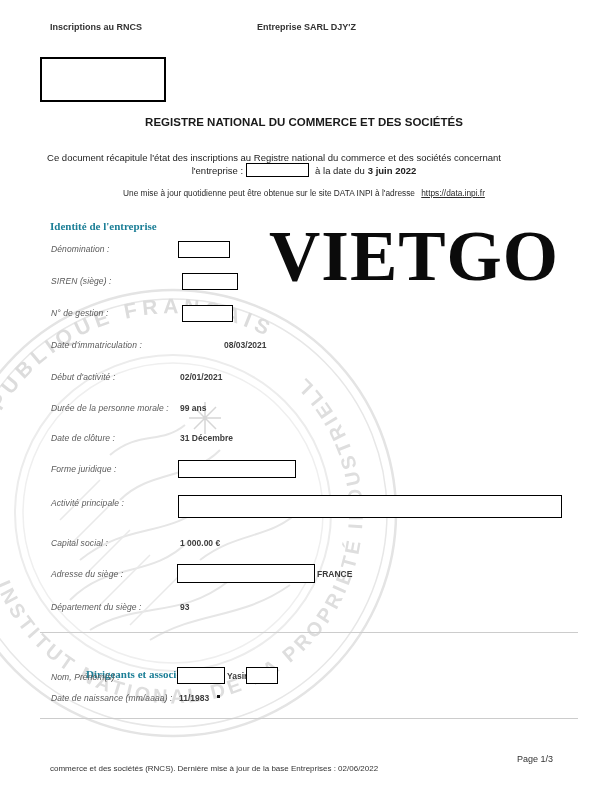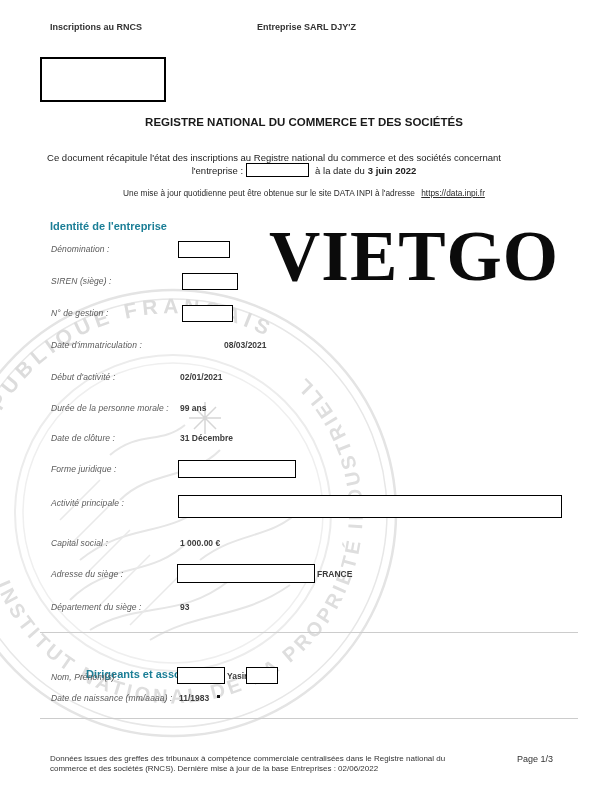--- a/index.html
+++ b/index.html
@@ -22,21 +22,21 @@
   .hdr{position:absolute;top:22px;font-size:9px;font-weight:600;color:#333;}
   .logo-redact{position:absolute;left:40px;top:57px;width:122px;height:41px;background:#fff;border:2.5px solid #000;}
   .title{position:absolute;left:0;top:116px;width:608px;text-align:center;font-size:11.5px;font-weight:700;color:#1a1a1a;}
   .subtitle{position:absolute;left:0;top:137px;width:608px;text-align:center;font-size:9.5px;color:#4a4a4a;}
   .intro1{position:absolute;left:0;top:152px;width:548px;text-align:center;font-size:9.5px;color:#222;}
   .intro2{position:absolute;left:0;top:163px;width:608px;display:flex;justify-content:center;align-items:center;font-size:9.5px;color:#222;}
   .intro2 .redact-inline{display:inline-block;width:61px;height:12px;background:#fff;border:1.5px solid #000;margin:0 6px 0 3px;}
   .intro2 b{margin-left:3px;}
   .note{position:absolute;left:0;top:188px;width:608px;text-align:center;font-size:8.3px;color:#2a2a2a;}
   .note a{color:#2a2a2a;text-decoration:underline;margin-left:4px;}
-  .sec-head{position:absolute;left:50px;font-size:11px;font-weight:700;}
+  .sec-head{position:absolute;left:50px;font-size:11px;font-weight:700;font-family:Liberation Serif, serif;}
   .flabel{position:absolute;left:51px;font-size:8.5px;font-style:italic;color:#5a5a5a;letter-spacing:0.1px;}
   .fval{position:absolute;font-size:8.5px;font-weight:700;color:#3c3c3c;}
   .redact{position:absolute;background:#fff;border:1.5px solid #000;}
   .divider{position:absolute;left:40px;width:538px;height:0;border-top:1px solid #cccccc;}
   .footer-line{position:absolute;left:50px;font-size:8px;color:#333;}
   .page-num{position:absolute;left:517px;top:754px;font-size:9px;color:#333;}
   .dot{position:absolute;left:217px;top:695px;width:2.5px;height:3px;background:#111;}
 </style>
 </head>
 <body>
@@ -143,19 +143,18 @@
     <div class="redact" style="left:177px;top:667px;width:46px;height:15px;"></div>
     <div class="fval" style="left:227px;top:671px;">Yasir</div>
     <div class="redact" style="left:246px;top:667px;width:30px;height:15px;"></div>
 
     <div class="flabel" style="top:693px;">Date de naissance (mm/aaaa) :</div>
     <div class="fval" style="left:179px;top:693px;">11/1983</div>
     <div class="dot"></div>
 
     <div class="divider" style="top:718px;"></div>
 
-    <div class="footer-line" style="top:754px;">Données issues des greffes des tribunaux à compétence commerciale centralisées dans le Registre national du</div>
     <div class="footer-line" style="top:764px;">commerce et des sociétés (RNCS). Dernière mise à jour de la base Entreprises : 02/06/2022</div>
     <div class="page-num">Page 1/3</div>
   </div>
 
   <div class="vietgo">VIETGO</div>
 </div>
 
 </body></html>

